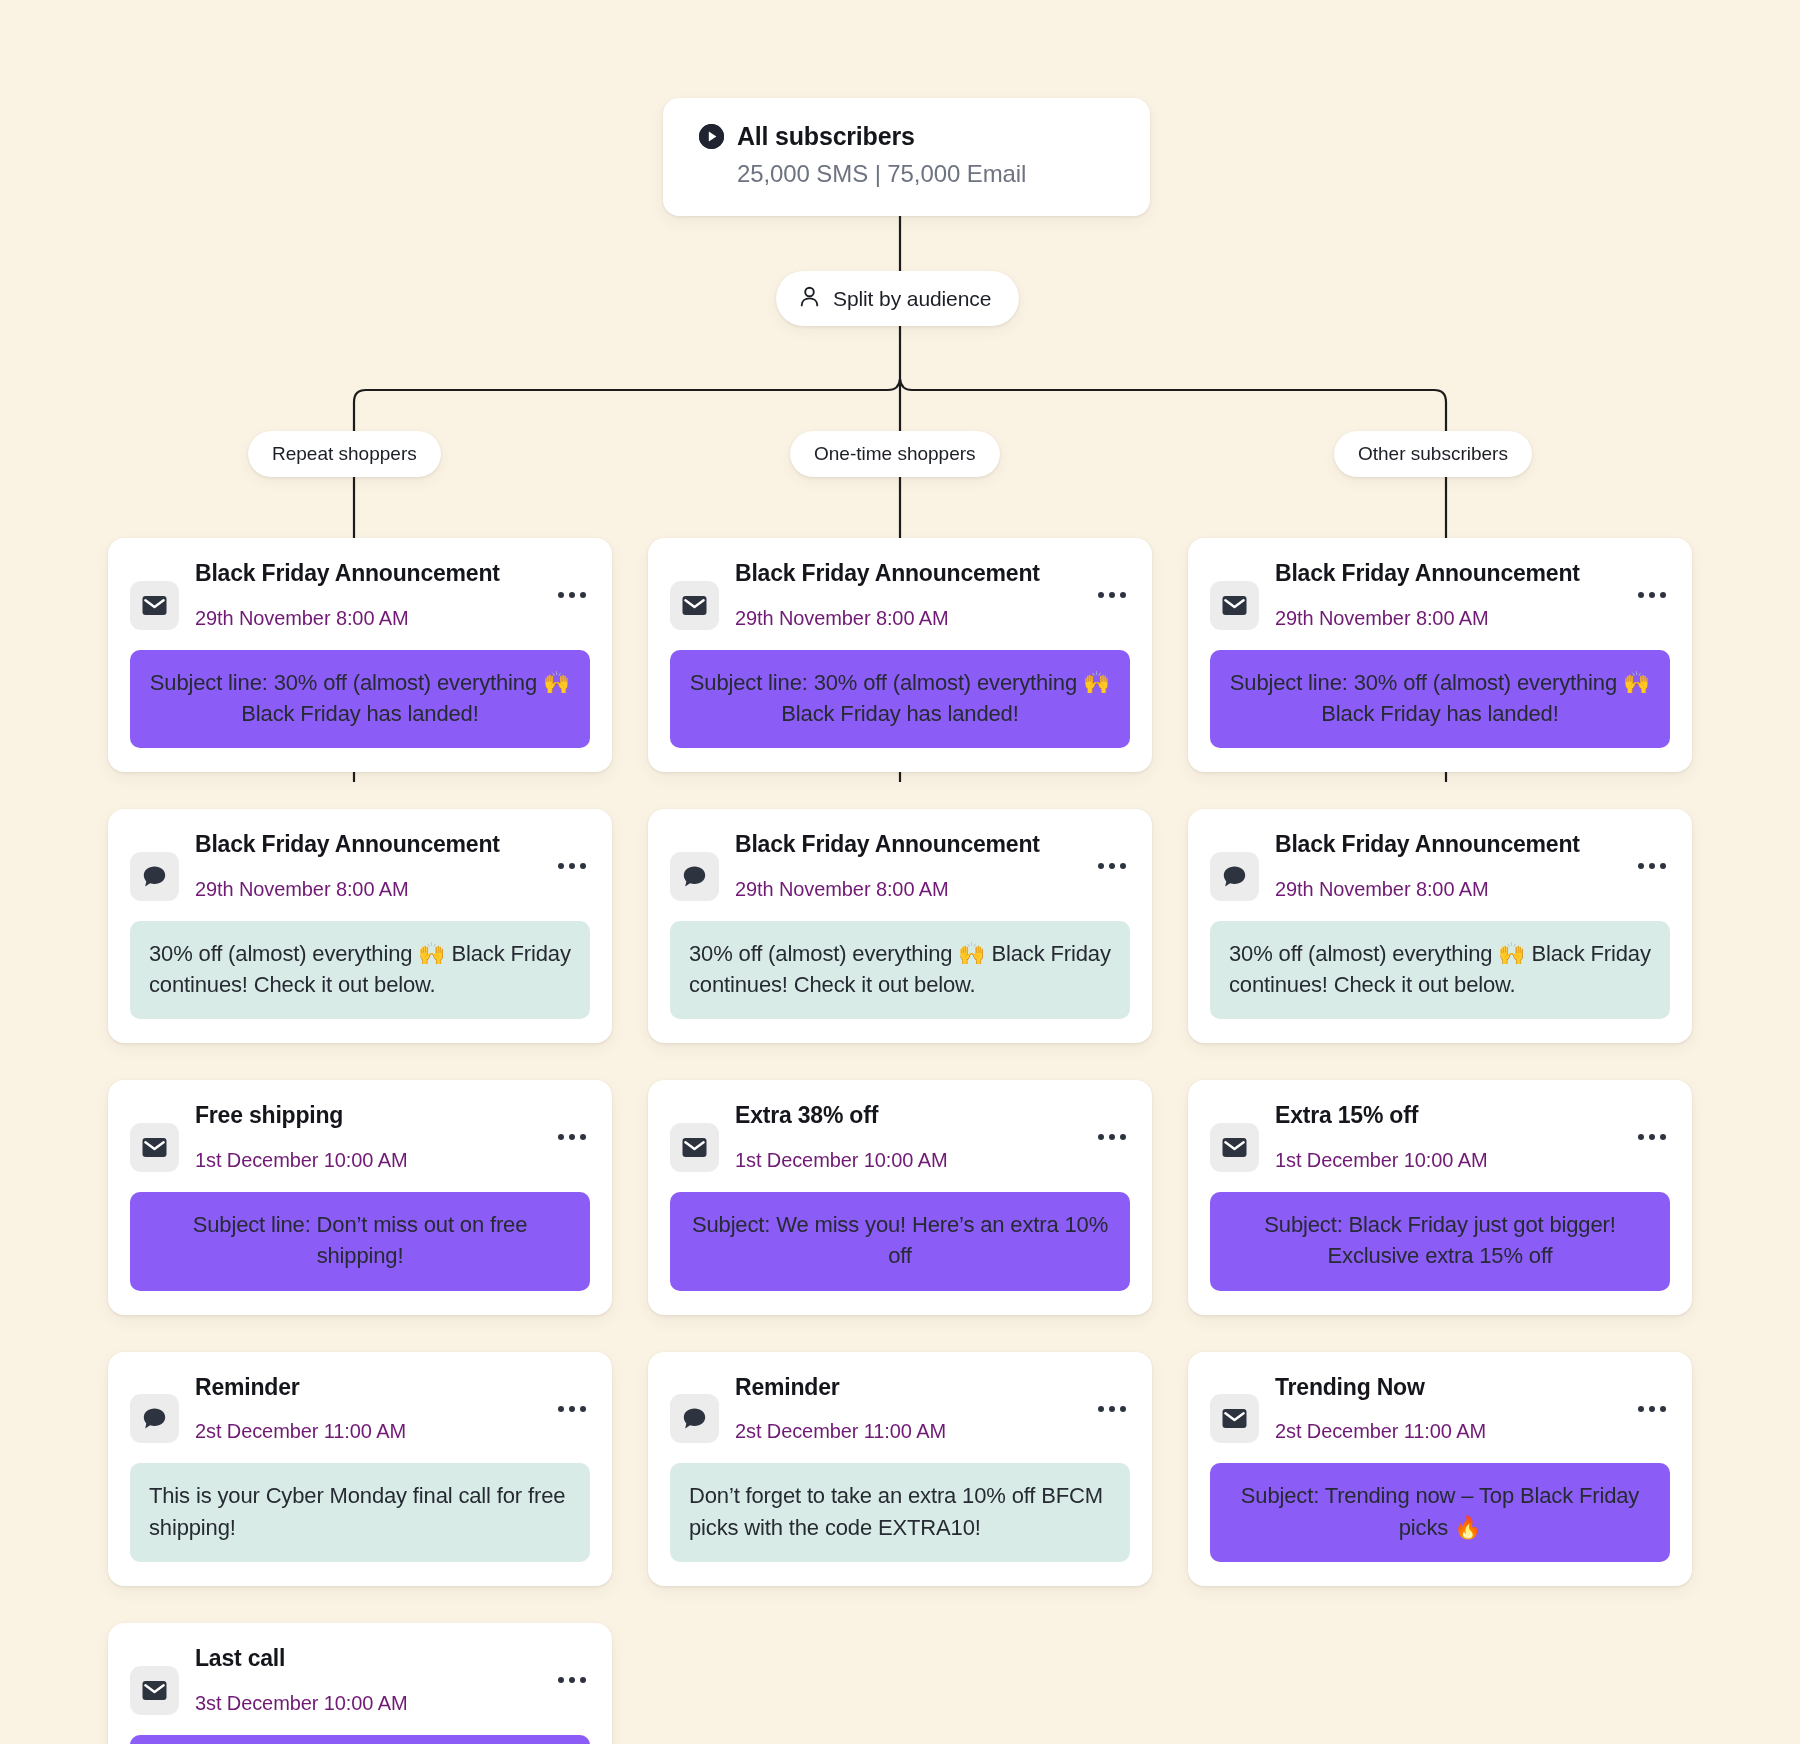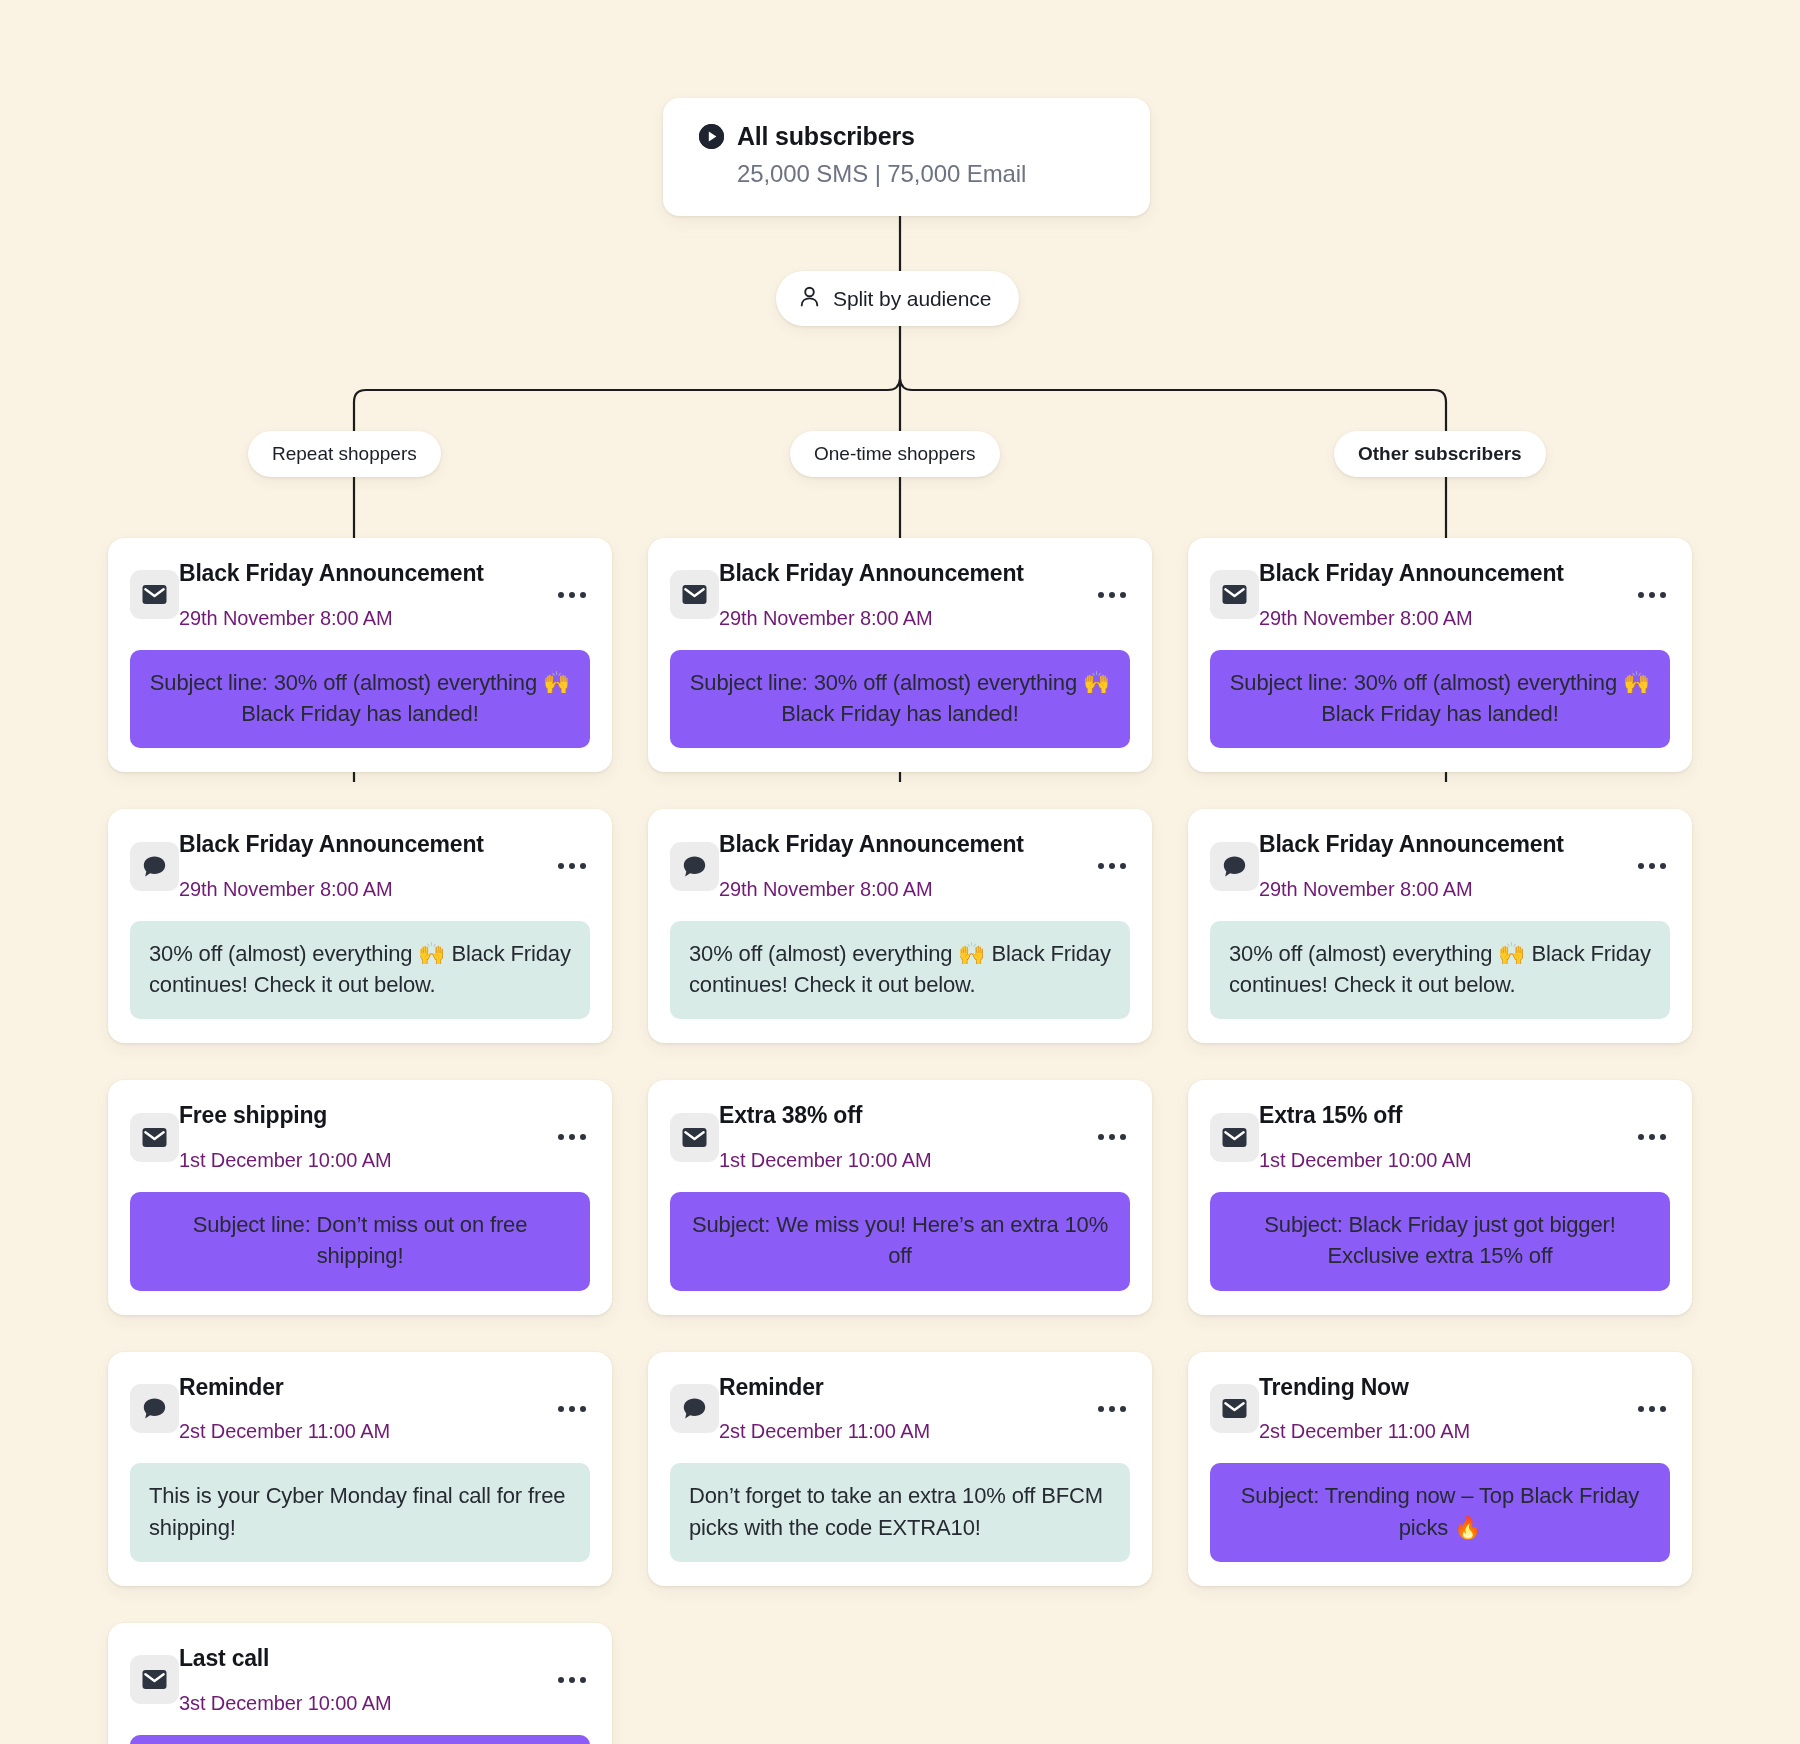--- a/index.html
+++ b/index.html
@@ -60,21 +60,21 @@
     background: #ffffff;
     border-radius: 999px;
     padding: 12px 24px;
     font-size: 19px;
     color: #1c1f27;
     white-space: nowrap;
     box-shadow: 0 1px 3px rgba(60,50,30,.10), 0 5px 13px rgba(60,50,30,.05);
   }
   .branch-pill.b0 { left: 248px; top: 431px; }
   .branch-pill.b1 { left: 790px; top: 431px; }
-  .branch-pill.b2 { left: 1334px; top: 431px; font-weight: bold; }
+  .branch-pill.b2 { left: 1334px; top: 431px; }
 
   
   .wires { position: absolute; left: 0; top: 0; width: 1800px; height: 1744px; pointer-events: none; }
 
   
   .columns {
     position: absolute;
     left: 108px; top: 538px;
     width: 1584px;
     display: flex;
@@ -82,21 +82,21 @@
   }
   .column { width: 504px; display: flex; flex-direction: column; gap: 37px; }
 
   .card {
     background: #ffffff;
     border-radius: 16px;
     padding: 22px 22px 24px 22px;
     box-shadow: 0 1px 3px rgba(60,50,30,.10), 0 6px 16px rgba(60,50,30,.05);
     position: relative;
   }
-  .card-header { display: flex; align-items: center; }
+  .card-header { display: flex; align-items: flex-end; gap: 16px; }
   .chan-icon {
     width: 49px; height: 49px; flex: 0 0 auto;
     background: #ececec; border-radius: 11px;
     display: flex; align-items: center; justify-content: center;
   }
   .chan-icon svg { display: block; }
   .card-meta { flex: 1 1 auto; min-width: 0; padding-top: 1px; }
   .card-title {
     font-size: 23px; font-weight: 700; color: #14161c;
     letter-spacing: -.2px; line-height: 1.12;

